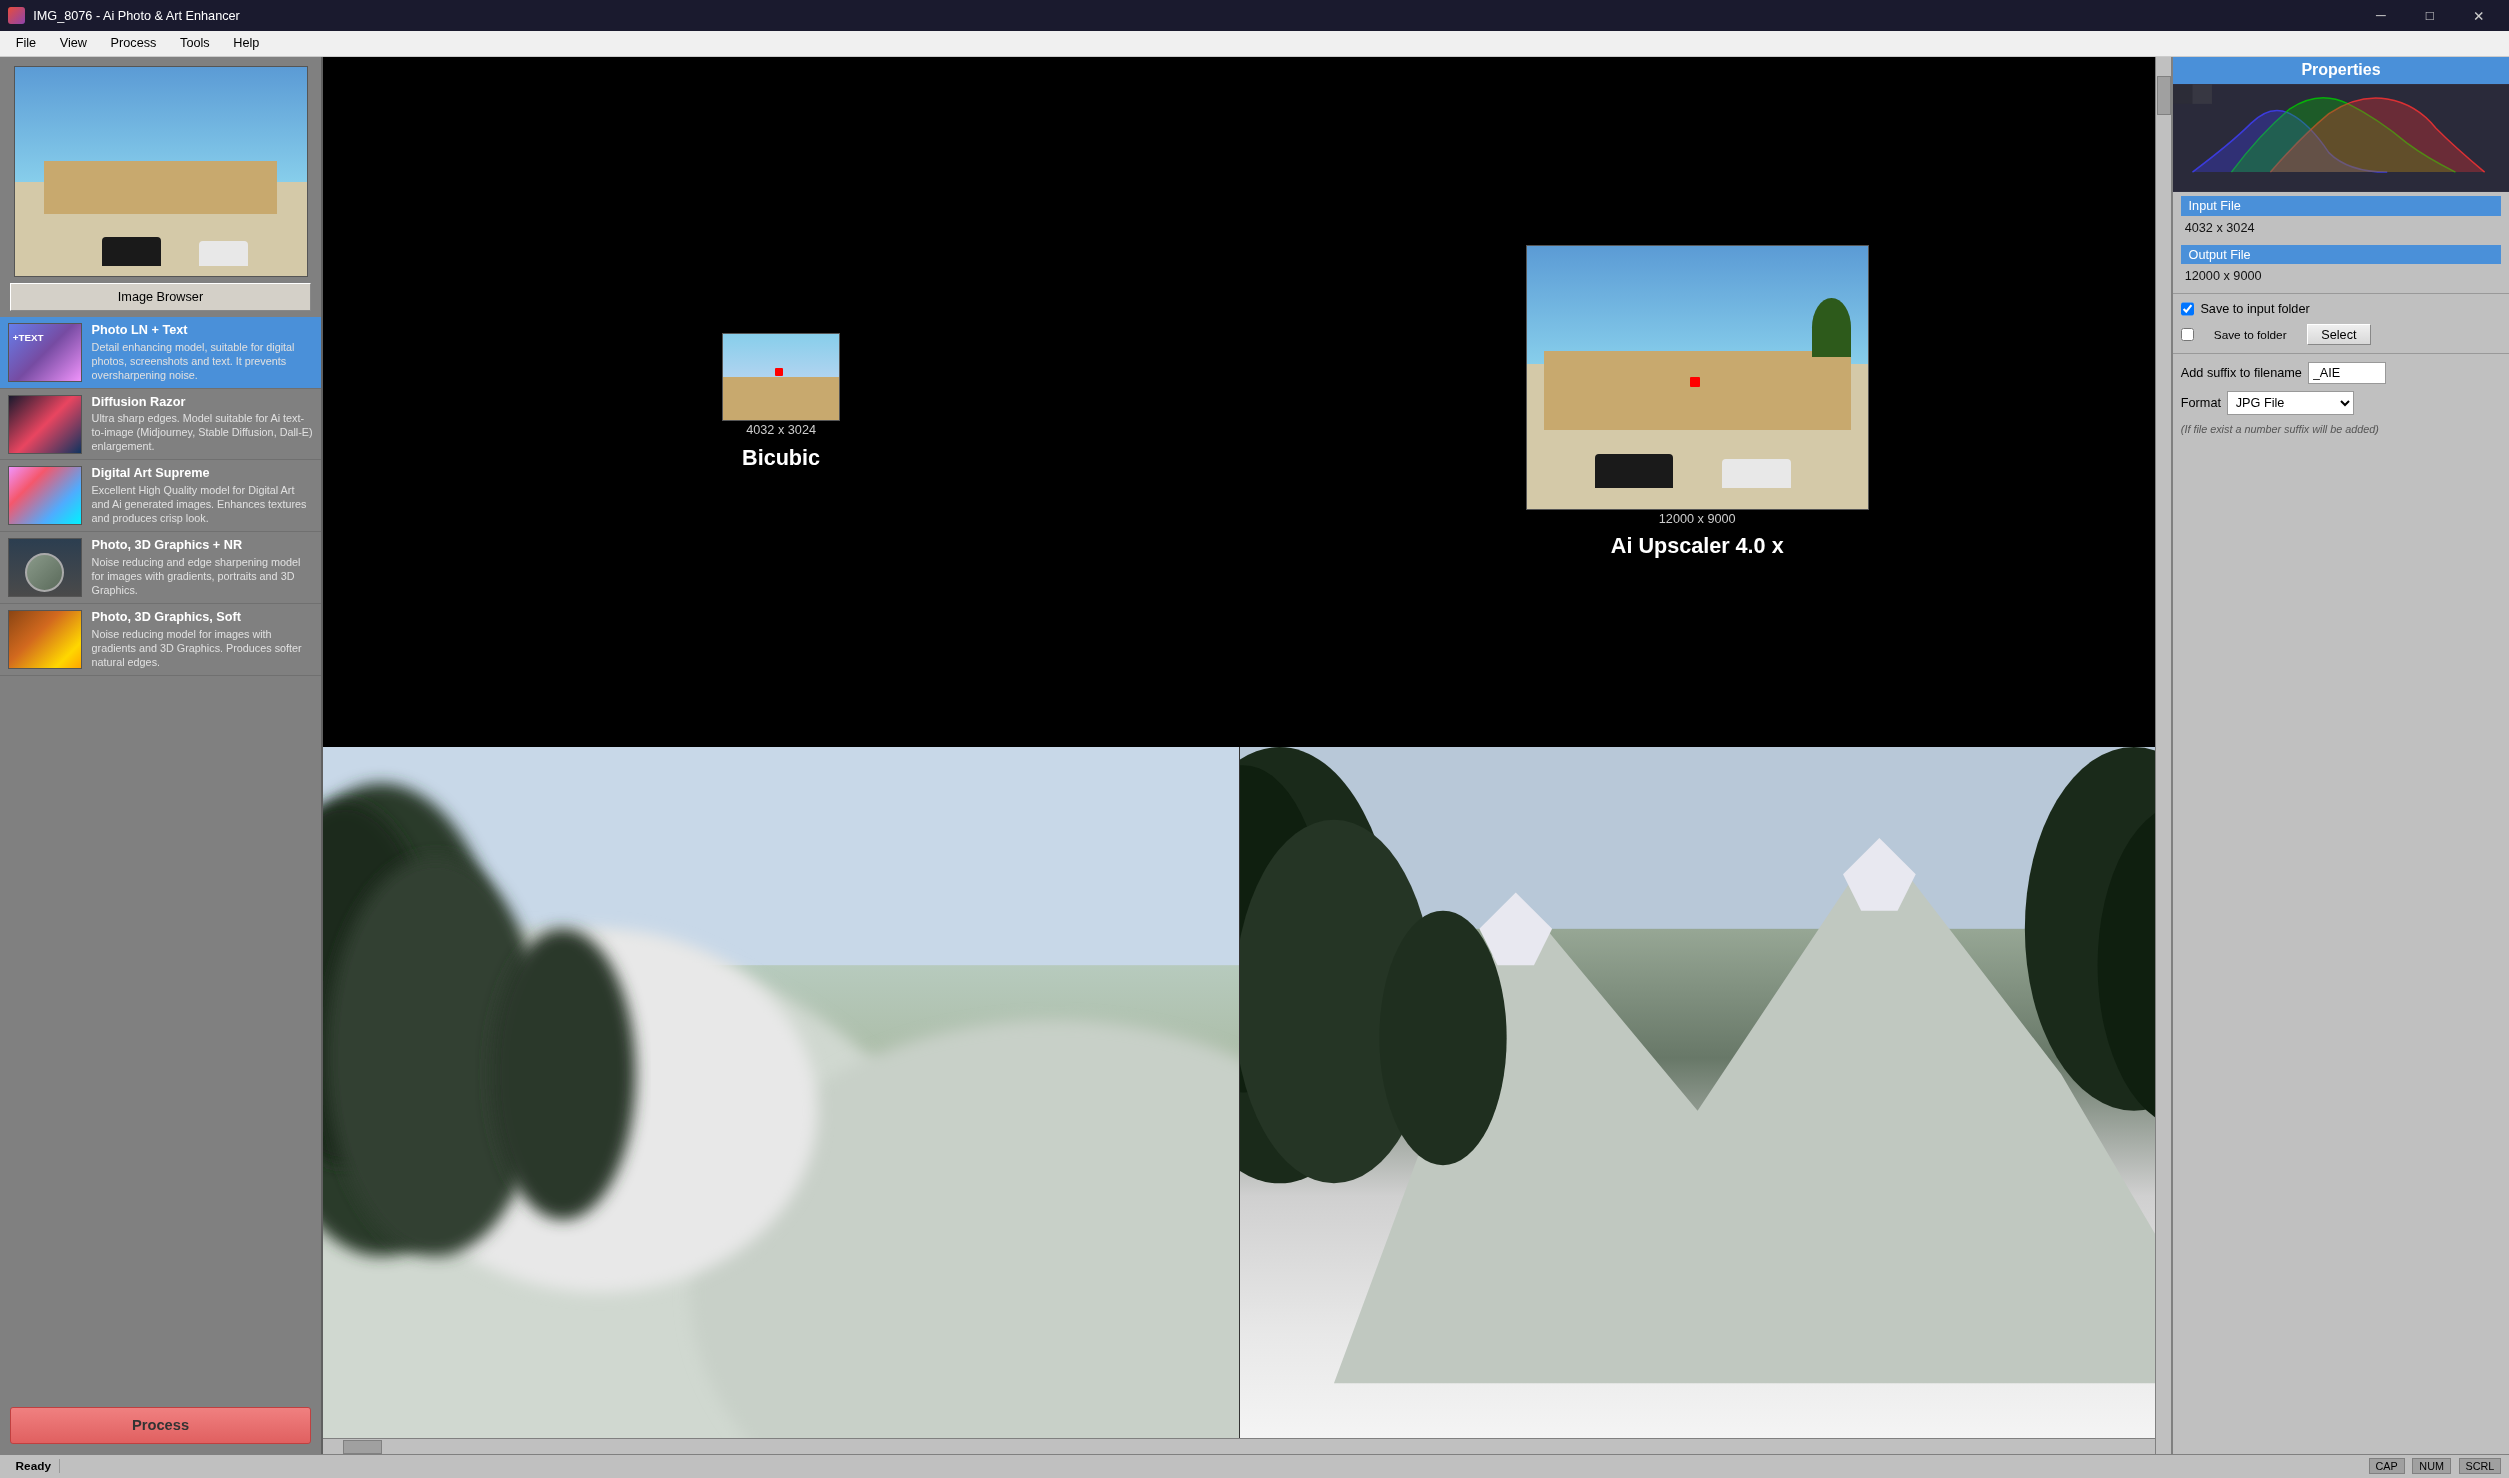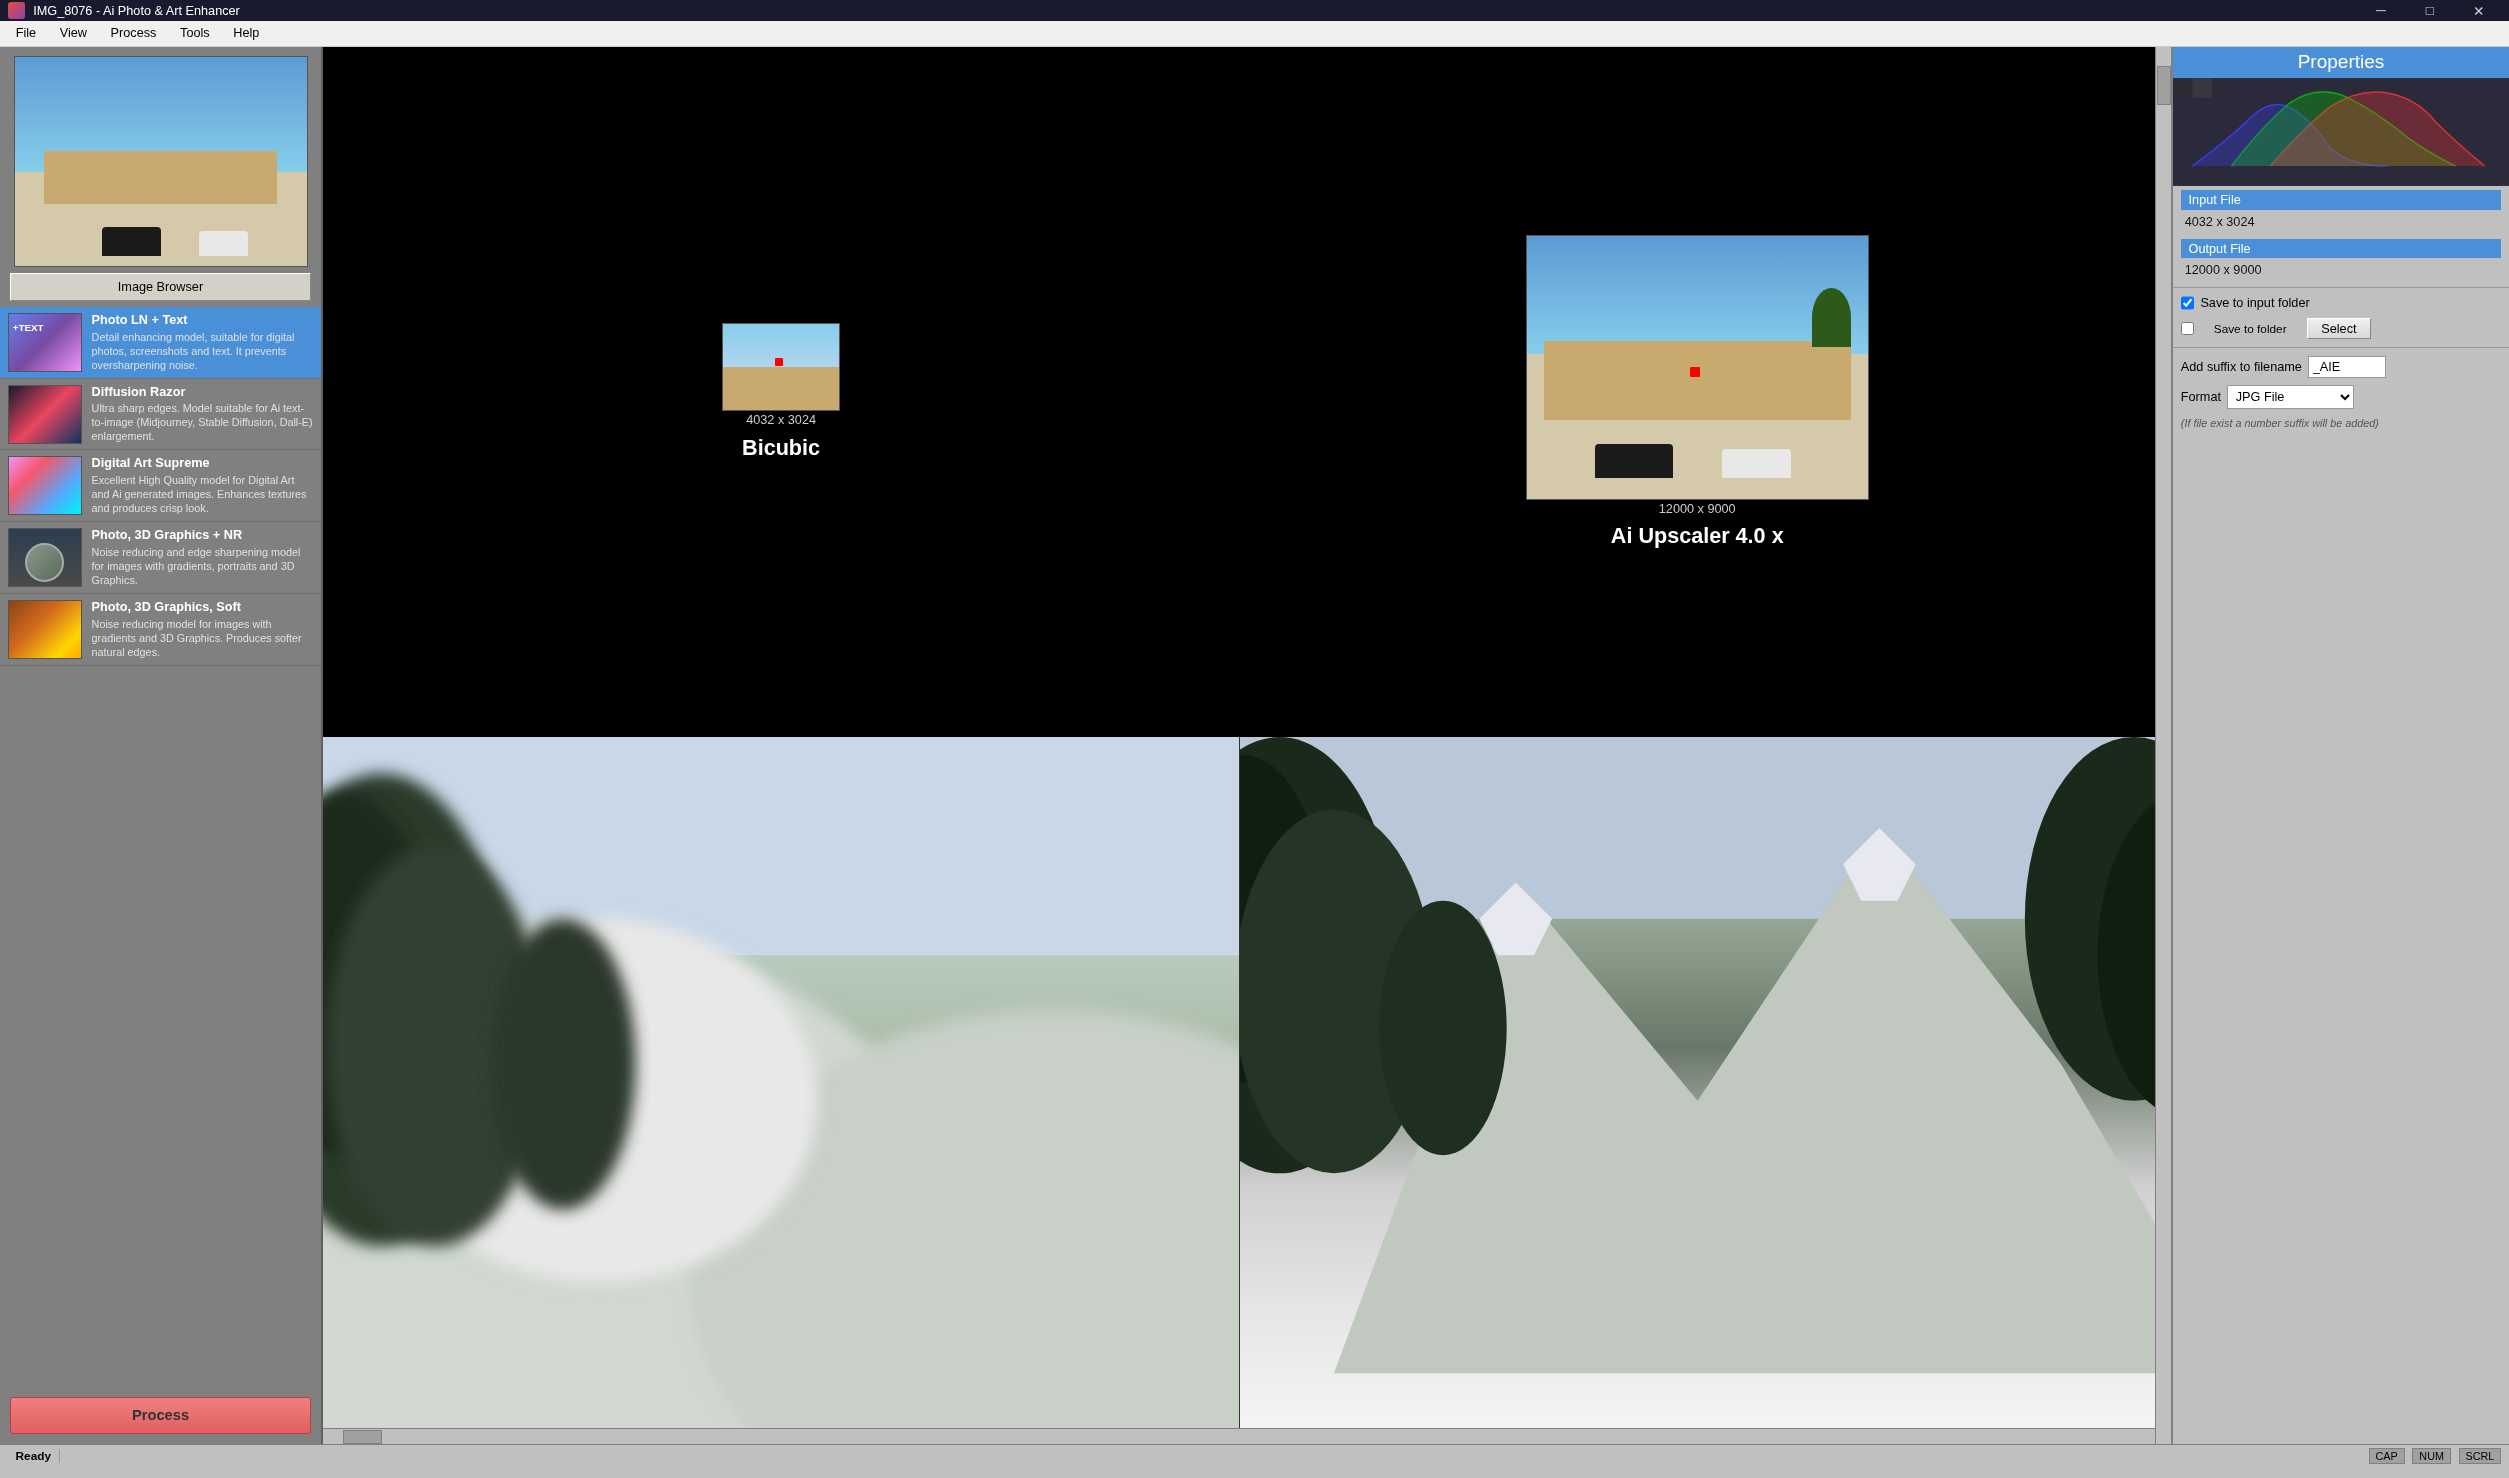--- a/index.html
+++ b/index.html
@@ -2,21 +2,21 @@
 <html><head>
   <meta charset="utf-8">
   <style>
     * { box-sizing: border-box; margin: 0; padding: 0; }
     body { font-family: 'Segoe UI', Arial, sans-serif; font-size: 11.8px; background: #c0c0c0; overflow: hidden; width: 2509px; height: 1478px; }
 
     
     .titlebar {
       background: #1a1a2e;
       color: white;
-      height: 21px;
+      height: 31px;
       display: flex;
       align-items: center;
       padding: 0 7.8px;
       gap: 7.8px;
     }
     .titlebar-icon { width: 17.6px; height: 17.6px; background: linear-gradient(135deg, #e74c3c, #8e44ad); border-radius: 2.9px; flex-shrink: 0; }
     .titlebar-title { font-size: 12.7px; flex: 1; }
     .titlebar-controls { display: flex; gap: 3.9px; }
     .titlebar-btn { width: 45px; height: 31px; display: flex; align-items: center; justify-content: center; cursor: pointer; font-size: 13.7px; color: #ccc; }
 
@@ -274,22 +274,22 @@
       display: flex;
       flex-direction: column;
       flex-shrink: 0;
     }
 
     .panel-header {
       background: #4a90d9;
       color: white;
       text-align: center;
       padding: 4.9px;
-      font-size: 19px;
-      font-weight: normal;
+      font-size: 16px;
+      font-weight: bold;
     }
 
     
     .histogram {
       height: 108px;
       background: #3a3a4a;
       position: relative;
       overflow: hidden;
       margin: 0;
     }

